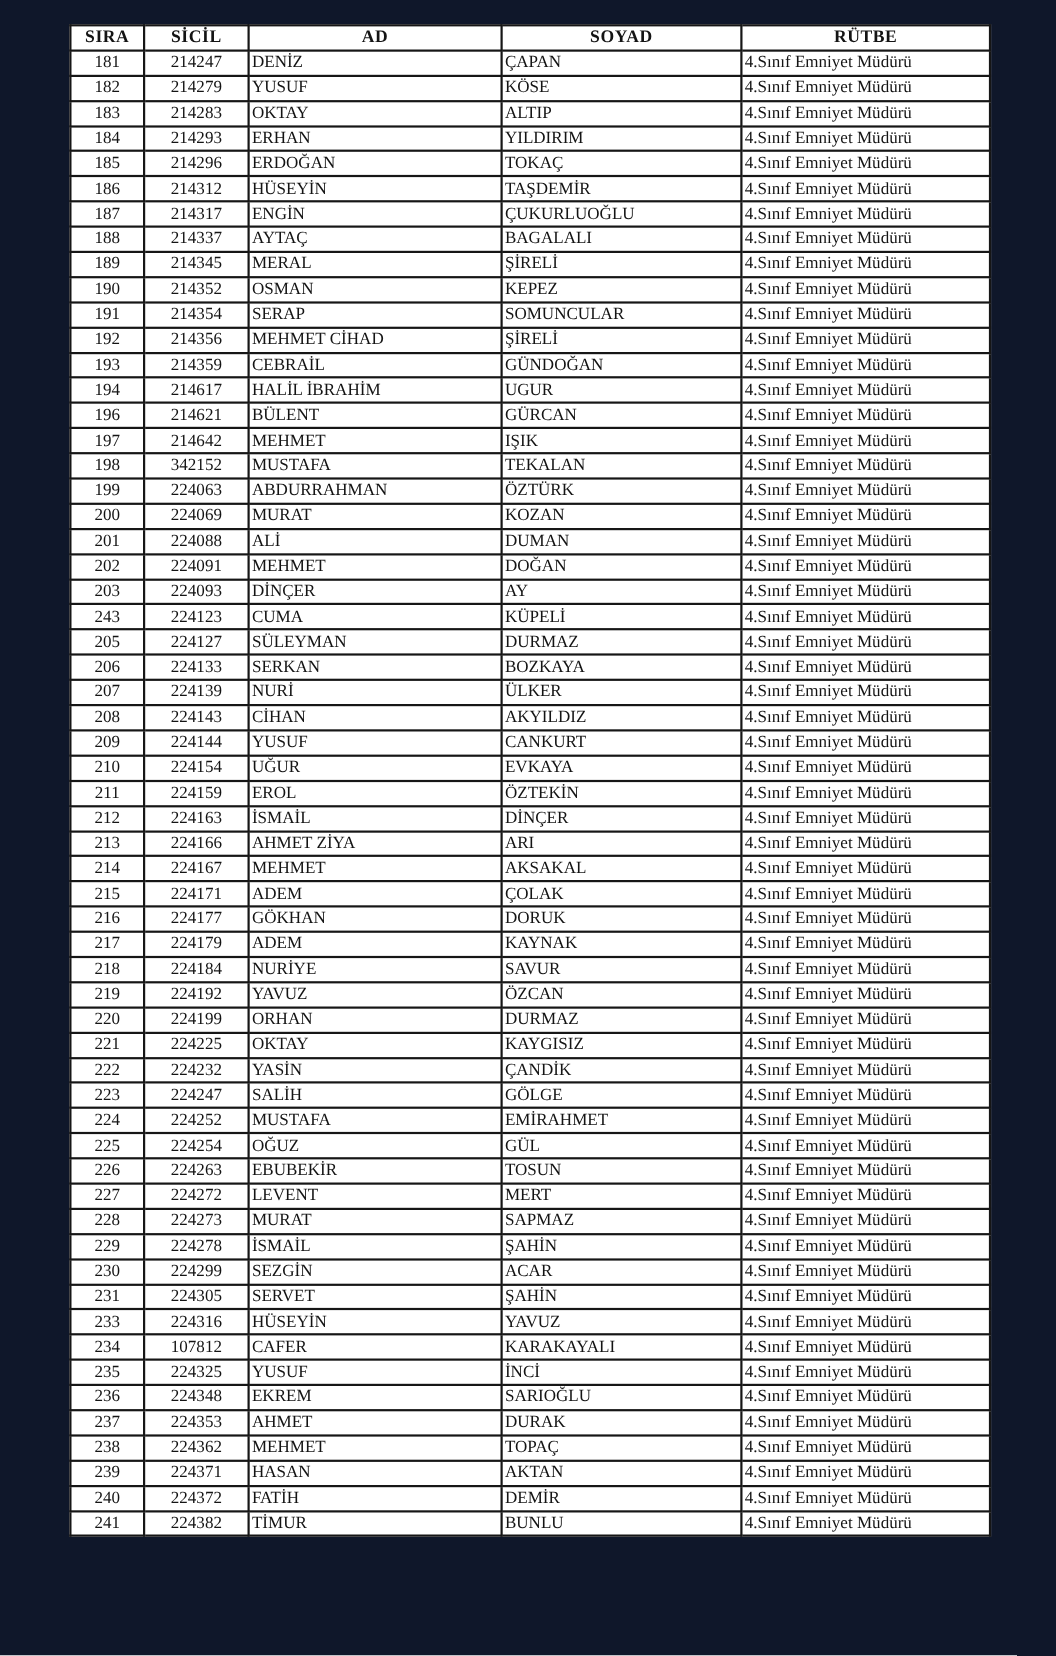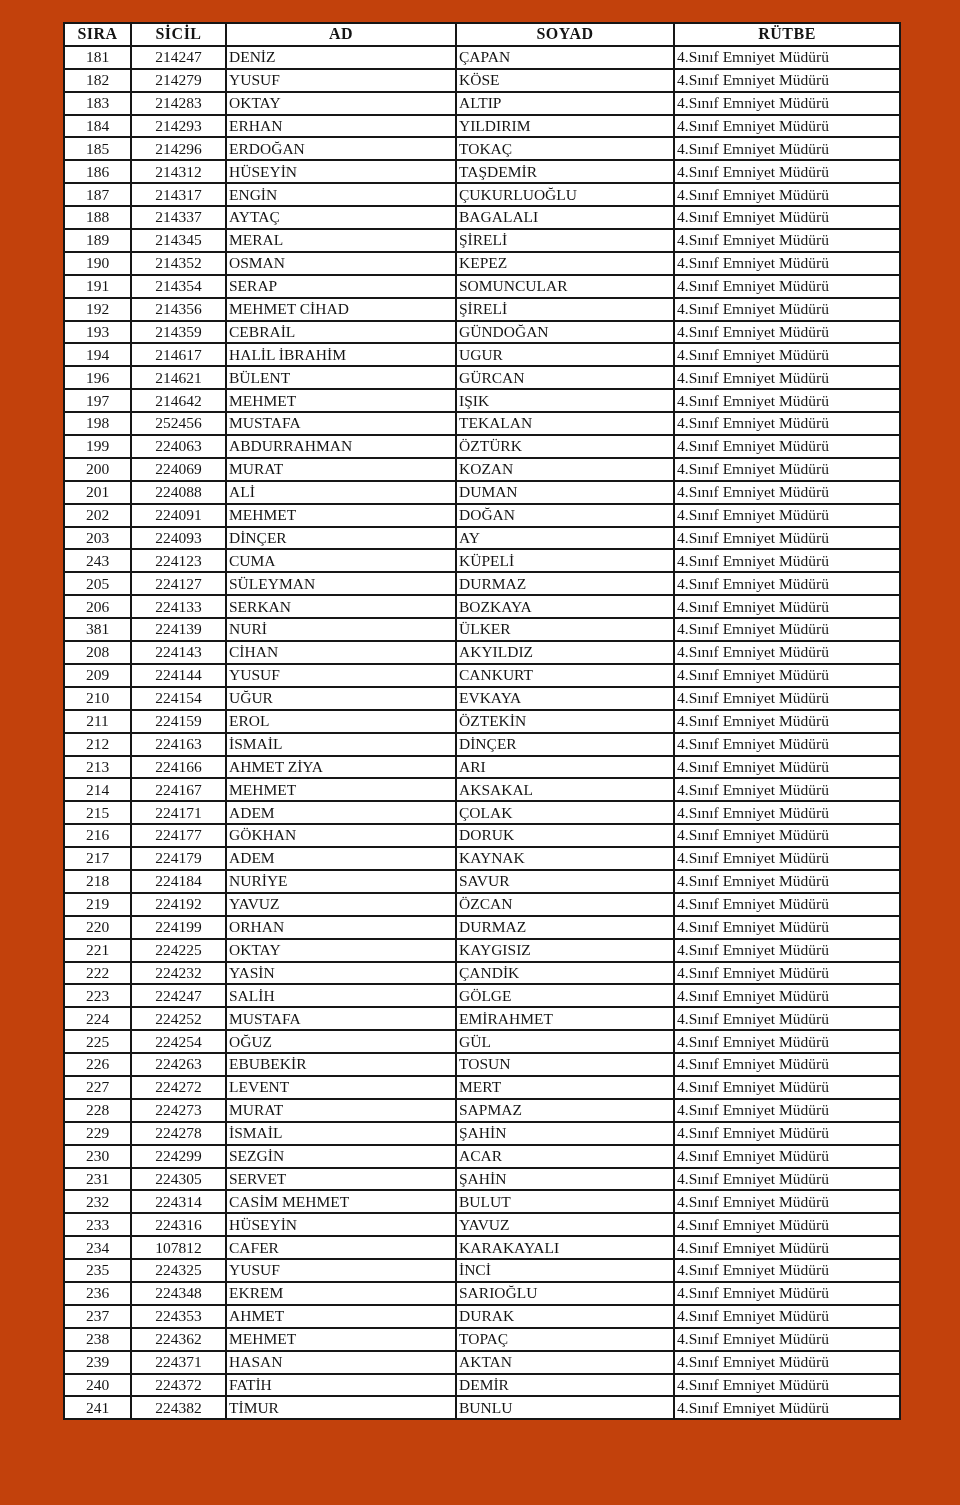--- a/index.html
+++ b/index.html
@@ -7,21 +7,21 @@
     padding: 0;
     background: #ffffff;
     width: 960px;
     height: 1505px;
     font-family: "Liberation Serif", "DejaVu Serif", serif;
   }
   .page {
     position: relative;
     width: 960px;
     height: 1505px;
-    background: #c2410c;
+    background: #0f172a;
     overflow: hidden;
   }
   table.roster {
     position: absolute;
     left: 63px;
     top: 22px;
     width: 836px;
     border-collapse: collapse;
     table-layout: fixed;
     background: #ffffff;
@@ -186,21 +186,21 @@
         </tr>
         <tr>
           <td class="c0">197</td>
           <td class="c1">214642</td>
           <td class="c2">MEHMET</td>
           <td class="c3">IŞIK</td>
           <td class="c4">4.Sınıf Emniyet Müdürü</td>
         </tr>
         <tr>
           <td class="c0">198</td>
-          <td class="c1">252456</td>
+          <td class="c1">342152</td>
           <td class="c2">MUSTAFA</td>
           <td class="c3">TEKALAN</td>
           <td class="c4">4.Sınıf Emniyet Müdürü</td>
         </tr>
         <tr>
           <td class="c0">199</td>
           <td class="c1">224063</td>
           <td class="c2">ABDURRAHMAN</td>
           <td class="c3">ÖZTÜRK</td>
           <td class="c4">4.Sınıf Emniyet Müdürü</td>
@@ -248,21 +248,21 @@
           <td class="c4">4.Sınıf Emniyet Müdürü</td>
         </tr>
         <tr>
           <td class="c0">206</td>
           <td class="c1">224133</td>
           <td class="c2">SERKAN</td>
           <td class="c3">BOZKAYA</td>
           <td class="c4">4.Sınıf Emniyet Müdürü</td>
         </tr>
         <tr>
-          <td class="c0">381</td>
+          <td class="c0">207</td>
           <td class="c1">224139</td>
           <td class="c2">NURİ</td>
           <td class="c3">ÜLKER</td>
           <td class="c4">4.Sınıf Emniyet Müdürü</td>
         </tr>
         <tr>
           <td class="c0">208</td>
           <td class="c1">224143</td>
           <td class="c2">CİHAN</td>
           <td class="c3">AKYILDIZ</td>
@@ -420,27 +420,20 @@
           <td class="c1">224299</td>
           <td class="c2">SEZGİN</td>
           <td class="c3">ACAR</td>
           <td class="c4">4.Sınıf Emniyet Müdürü</td>
         </tr>
         <tr>
           <td class="c0">231</td>
           <td class="c1">224305</td>
           <td class="c2">SERVET</td>
           <td class="c3">ŞAHİN</td>
-          <td class="c4">4.Sınıf Emniyet Müdürü</td>
-        </tr>
-        <tr>
-          <td class="c0">232</td>
-          <td class="c1">224314</td>
-          <td class="c2">CASİM MEHMET</td>
-          <td class="c3">BULUT</td>
           <td class="c4">4.Sınıf Emniyet Müdürü</td>
         </tr>
         <tr>
           <td class="c0">233</td>
           <td class="c1">224316</td>
           <td class="c2">HÜSEYİN</td>
           <td class="c3">YAVUZ</td>
           <td class="c4">4.Sınıf Emniyet Müdürü</td>
         </tr>
         <tr>

